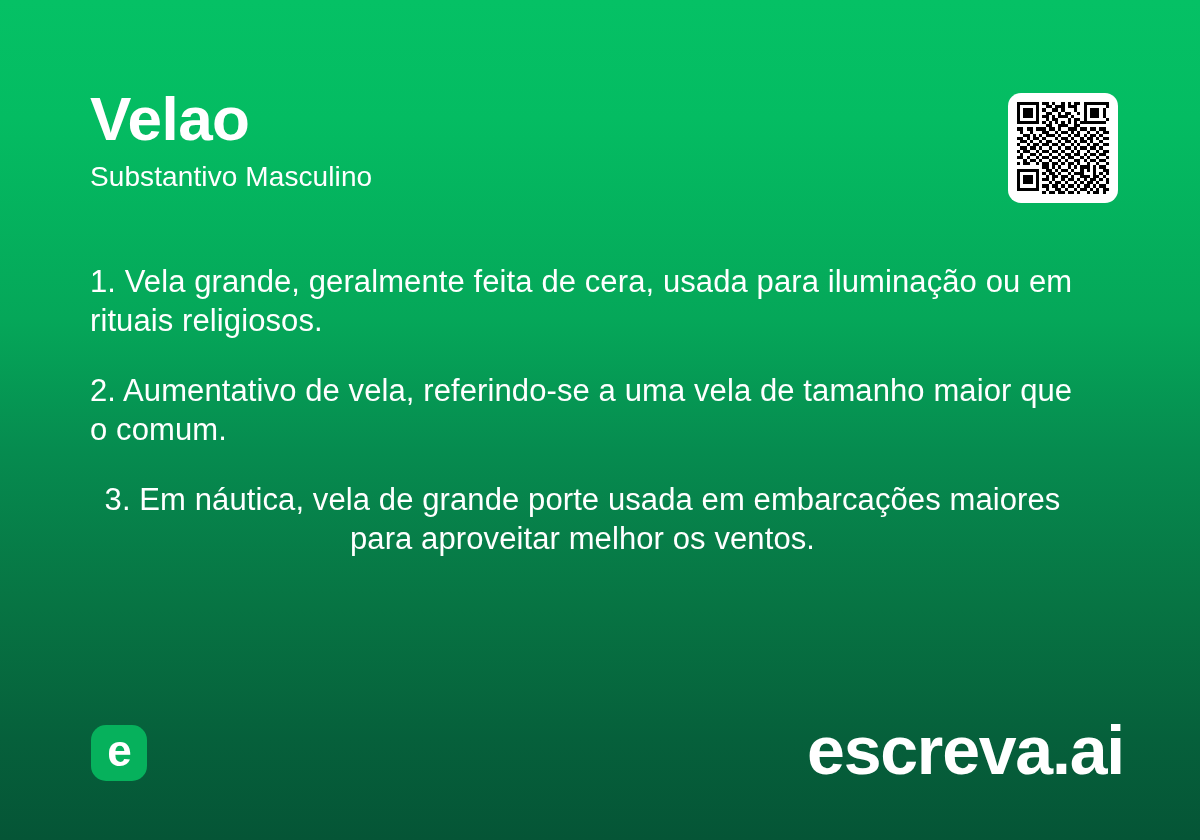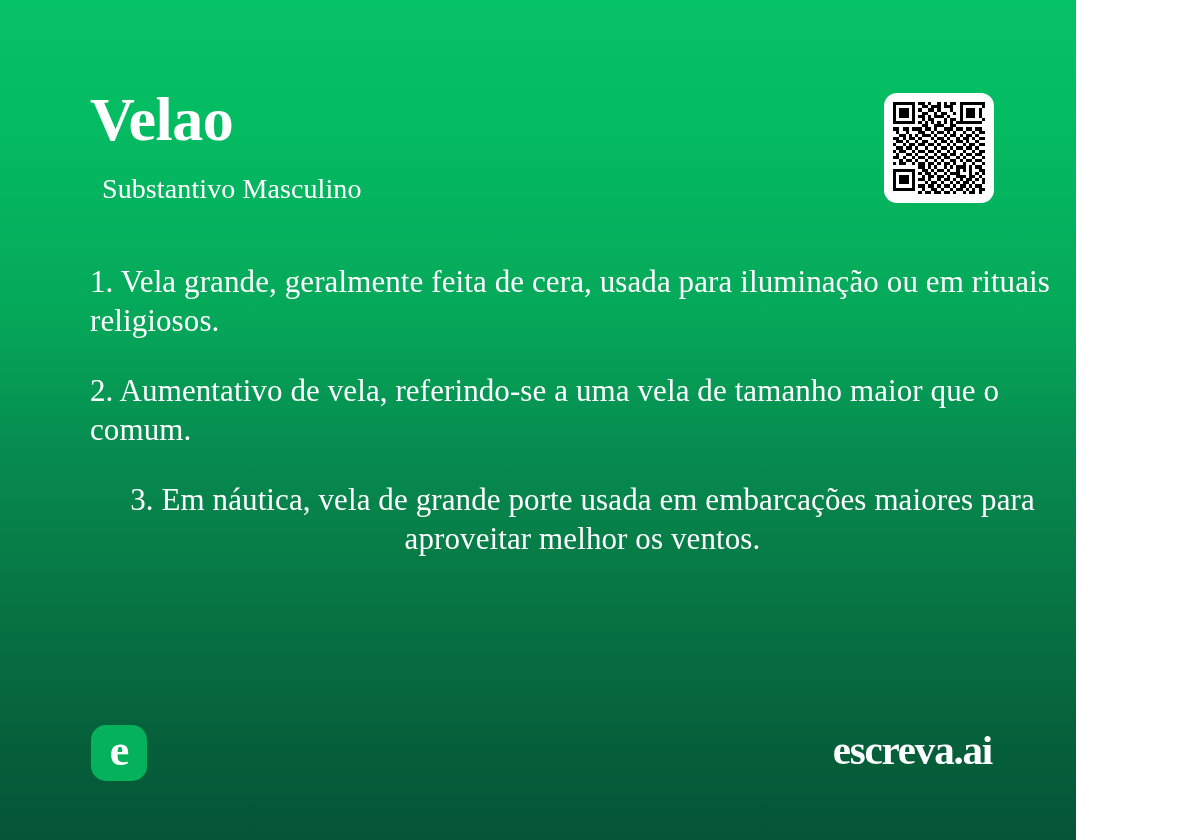--- a/index.html
+++ b/index.html
@@ -7,52 +7,51 @@
     padding: 0;
   }
   body {
     width: 1200px;
     height: 840px;
     overflow: hidden;
     font-family: "Liberation Sans", sans-serif;
   }
   .card {
     position: relative;
-    width: 1076px;
+    width: 1200px;
     height: 840px;
     box-sizing: border-box;
     background: linear-gradient(180deg,
                 #05C165 0%,
                 #04BC62 14%,
                 #05A759 38%,
                 #068B4F 54%,
                 #077443 72%,
                 #06603B 88%,
                 #055536 100%);
     overflow: hidden;
-    font-family: Liberation Serif, serif;
   }
 
   
   .header {
     position: absolute;
     left: 90px;
     top: 84px;
     width: 1020px;
   }
   .word-title {
     margin: 0;
     font-size: 62px;
     line-height: 70px;
     font-weight: 800;
     letter-spacing: -0.5px;
     color: #ffffff;
   }
   .word-class {
-    margin: 12px;
+    margin: 0;
     padding-top: 6px;
     font-size: 28px;
     line-height: 34px;
     font-weight: 500;
     letter-spacing: 0.1px;
     color: #ffffff;
   }
 
   
   .definitions {
@@ -109,23 +108,23 @@
   .brand-badge .glyph {
     color: #ffffff;
     font-size: 44px;
     line-height: 44px;
     font-weight: 800;
     letter-spacing: -1px;
     transform: translateY(-2px);
   }
   .brand-wordmark {
     position: absolute;
-    right: 84px;
+    right: 76px;
     top: 719px;
-    font-size: 41px;
+    font-size: 68px;
     line-height: 62px;
     font-weight: 800;
     letter-spacing: -1.2px;
     color: #ffffff;
     white-space: nowrap;
   }
 </style>
 </head>
 <body>
 

